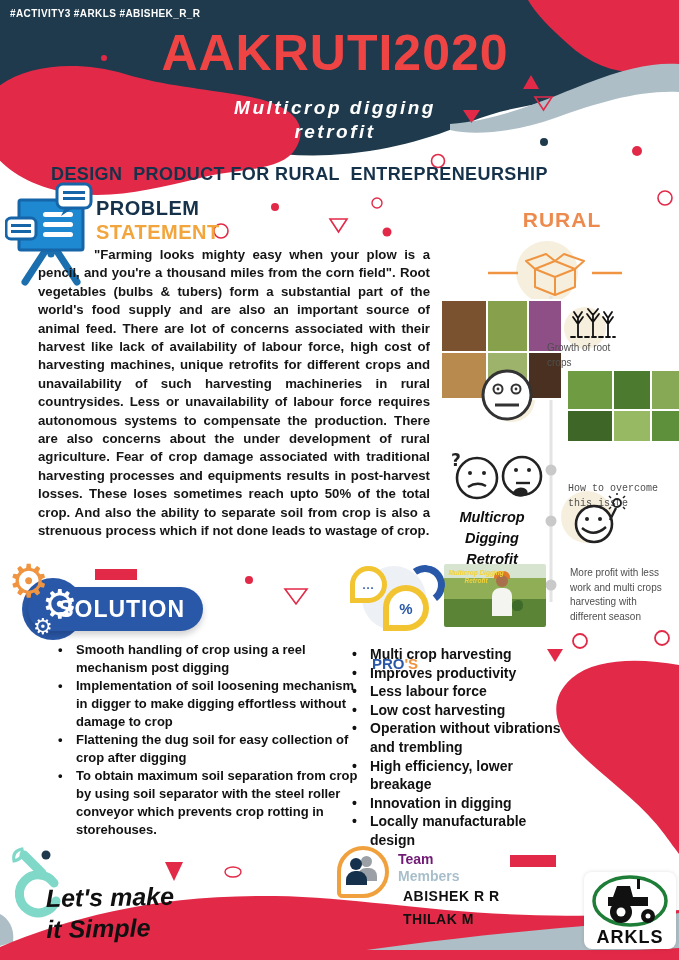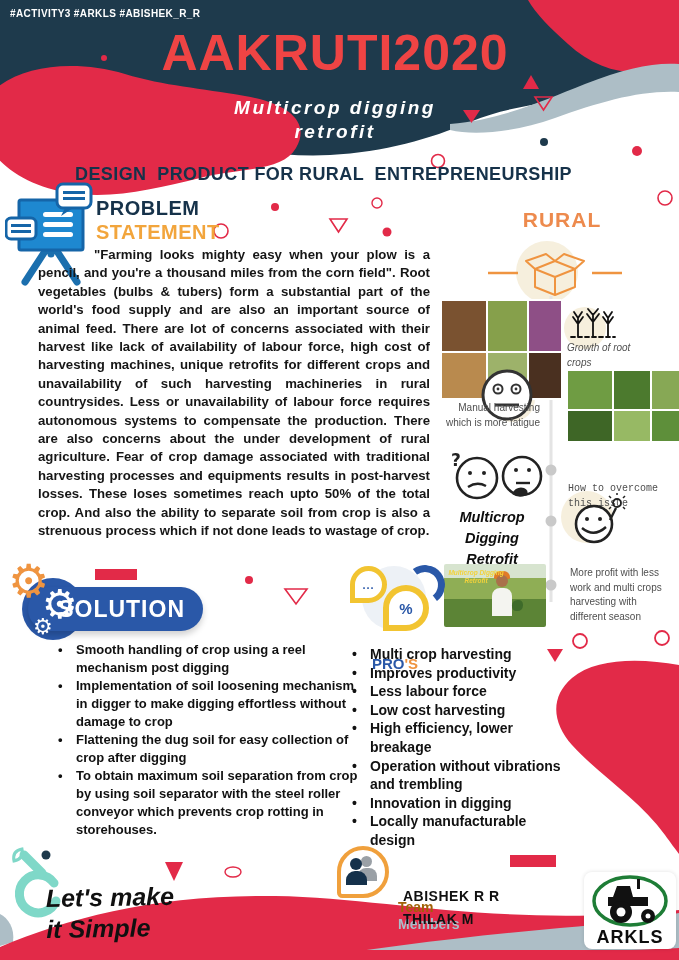--- a/index.html
+++ b/index.html
@@ -7,35 +7,35 @@
         font-family:"Liberation Sans",sans-serif;margin:0 auto;}
   .abs{position:absolute;}
   svg{display:block;}
 
   
   .hashtags{left:10px;top:8px;color:#fff;font-size:10px;font-weight:bold;letter-spacing:.4px;z-index:5;}
   .title{left:95px;top:24px;width:480px;text-align:center;color:#ef4444;font-size:50px;font-weight:bold;
          letter-spacing:1px;z-index:5;}
   .subtitle{left:135px;top:96px;width:400px;text-align:center;color:#fff;font-size:19px;font-weight:bold;
             font-style:italic;letter-spacing:2.5px;line-height:24px;z-index:5;}
-  .tagline{left:24px;top:164px;width:599px;text-align:center;color:#16324a;font-size:18px;font-weight:bold;
+  .tagline{left:51px;top:164px;width:599px;color:#16324a;font-size:18px;font-weight:bold;
            letter-spacing:.4px;white-space:pre-wrap;z-index:5;}
 
   
   .prob-head{left:96px;top:196px;z-index:5;font-weight:bold;font-size:20px;letter-spacing:.5px;line-height:24px;}
   .prob-head .l1{color:#16324a;}
   .prob-head .l2{color:#f2a53c;}
   .prob-body{left:38px;top:246px;width:392px;z-index:5;font-size:13.2px;font-weight:bold;color:#161616;
              line-height:18.4px;text-align:justify;text-indent:56px;}
 
   
   .rural-head{left:452px;top:207px;width:220px;text-align:center;color:#ed8a4d;font-weight:bold;
               font-size:21px;letter-spacing:1px;line-height:26px;z-index:5;}
   .tl-label{font-size:10px;color:#4f4f4f;line-height:14.5px;z-index:5;}
-  .lbl-growth{left:567px;top:341px;width:80px;font-style:italic;}
+  .lbl-growth{left:547px;top:341px;width:80px;}
   .lbl-manual{left:434px;top:401px;width:106px;text-align:right;}
   .lbl-overcome{left:568px;top:482px;width:90px;font-family:Liberation Mono, monospace;}
   .lbl-profit{left:570px;top:566px;width:95px;}
   .lbl-retrofit{left:435px;top:507px;width:114px;text-align:center;color:#0d0d0d;
                 font-size:14.5px;font-weight:bold;font-style:italic;line-height:21px;z-index:5;}
   .collage{z-index:5;background:#fff;border:2px solid #fff;display:grid;gap:2px;box-sizing:border-box;}
   .collage div{width:100%;height:100%;}
   .collage1{left:440px;top:299px;width:121px;height:101px;grid-template-columns:38% 33% 27%;grid-template-rows:52% 46%;}
   .collage2{left:566px;top:369px;width:113px;height:73px;grid-template-columns:40% 33% 25%;grid-template-rows:55% 43%;}
   .farmer{left:444px;top:564px;width:102px;height:63px;z-index:5;overflow:hidden;border-radius:2px;
@@ -80,21 +80,21 @@
   
   .lets-make{left:46px;top:882px;color:#101010;font-size:25px;font-weight:bold;font-style:italic;
              line-height:31px;z-index:8;transform:rotate(-1deg);}
   .team-icon{left:337px;top:846px;width:44px;height:44px;border:4px solid #f0a03c;background:#fff;
              border-radius:50% 50% 50% 10%;z-index:8;}
   .team-icon .h1{position:absolute;left:20px;top:6px;width:11px;height:11px;border-radius:50%;background:#9aa0a6;}
   .team-icon .b1{position:absolute;left:17px;top:18px;width:19px;height:13px;border-radius:8px 8px 0 0;background:#9aa0a6;}
   .team-icon .h2{position:absolute;left:9px;top:8px;width:12px;height:12px;border-radius:50%;background:#15314b;}
   .team-icon .b2{position:absolute;left:5px;top:21px;width:21px;height:14px;border-radius:9px 9px 0 0;background:#15314b;}
   .team-word{left:398px;top:851px;font-size:14px;font-weight:bold;line-height:17px;z-index:8;}
-  .team-word .t{color:#a16207;margin-top:48px;}
+  .team-word .t{color:#701a75;}
   .team-word .m{color:#a8bfcb;text-align:right;}
   .member{z-index:8;font-size:14px;font-weight:bold;color:#101010;letter-spacing:.5px;}
   .member1{left:403px;top:888px;}
   .member2{left:403px;top:911px;}
   .foot-redrect{left:510px;top:855px;width:46px;height:12px;background:#e22a48;z-index:8;}
   .arkls-card{left:584px;top:872px;width:92px;height:77px;background:#fff;border-radius:8px;z-index:8;
               box-shadow:0 0 4px rgba(0,0,0,.12);}
   .arkls-text{position:absolute;left:0;top:55px;width:92px;text-align:center;font-size:18px;font-weight:bold;
               color:#0d0d0d;letter-spacing:1px;}
 </style>
@@ -210,21 +210,20 @@
   <div class="abs tl-label lbl-growth">Growth of root crops</div>
 
   <svg class="abs" style="left:478px;top:366px;z-index:5" width="58" height="58" viewBox="0 0 58 58">
     <circle cx="29" cy="29" r="24" fill="#fff" stroke="#333" stroke-width="3"></circle>
     <circle cx="20" cy="23" r="4.5" fill="none" stroke="#333" stroke-width="2"></circle>
     <circle cx="38" cy="23" r="4.5" fill="none" stroke="#333" stroke-width="2"></circle>
     <circle cx="20" cy="23" r="1.4" fill="#333"></circle>
     <circle cx="38" cy="23" r="1.4" fill="#333"></circle>
     <line x1="17" y1="39" x2="41" y2="39" stroke="#333" stroke-width="3"></line>
   </svg>
-  <div class="abs tl-label lbl-manual">Manual harvesting which is more fatigue</div>
   <div class="abs collage collage2">
     <div style="background:#6f9c43"></div>
     <div style="background:#4c7a2e"></div>
     <div style="background:#87a855"></div>
     <div style="background:#3e6626"></div>
     <div style="background:#97b964"></div>
     <div style="background:#5e8f3a"></div>
   </div>
 
   <svg class="abs" style="left:450px;top:450px;z-index:5" width="98" height="52" viewBox="0 0 98 52">
@@ -291,22 +290,22 @@
       <span>%</span>
     </div>
   <div class="abs pros-label">
     <span class="m">PRO</span><span class="s">'S</span>
   </div>
   <ul class="abs bullets pros-bullets">
     <li>Multi crop harvesting</li>
     <li>Improves productivity</li>
     <li>Less labour force</li>
     <li>Low cost harvesting</li>
+    <li>Operation without vibrations and trembling</li>
     <li>High efficiency, lower breakage</li>
-    <li>Operation without vibrations and trembling</li>
     <li>Innovation in digging</li>
     <li>Locally manufacturable design</li>
   </ul>
 
   <svg class="abs" style="left:0;top:0;z-index:6" width="679" height="960" viewBox="0 0 679 960">
     <path fill="#ADBEC6" d="M0,914 C8,918 15,928 13,942 L0,946 Z"></path>
     <path fill="#E22A48" d="M0,947 C70,917 160,894 275,896 C390,898 500,928 679,910 L679,960 H0 Z"></path>
     <path fill="#ADBEC6" d="M300,960 C380,947 470,936 560,928 C610,924 650,918 679,913 L679,948 C600,952 480,954 390,958 C350,960 320,960 300,960 Z"></path>
     <rect x="0" y="950" width="679" height="10" fill="#E22A48"></rect>
   </svg>

